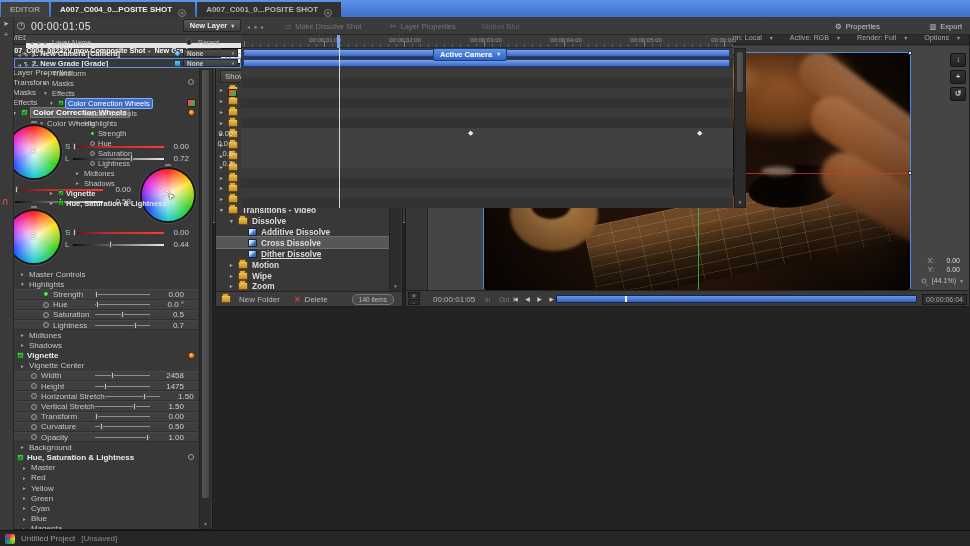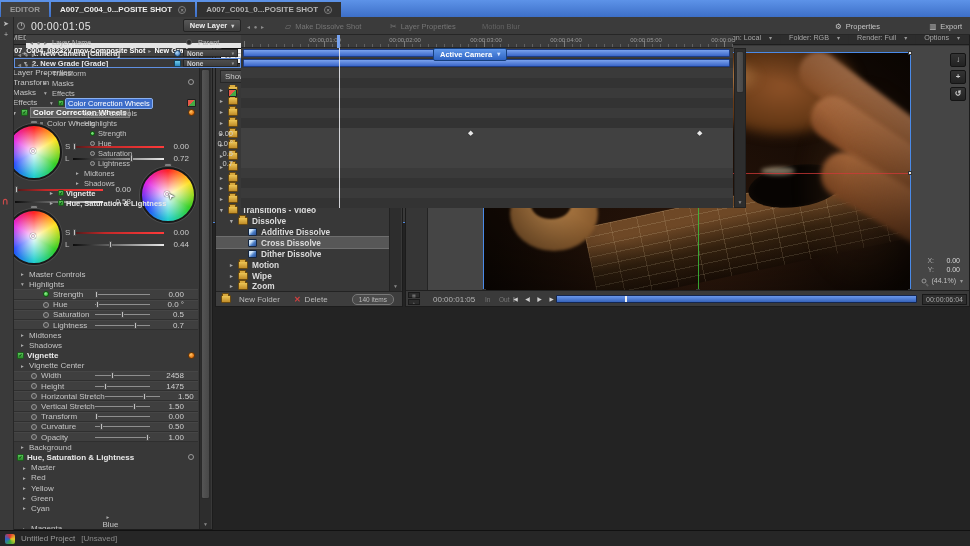--- a/index.html
+++ b/index.html
@@ -134,21 +134,21 @@
 #transport .tc1{position:absolute;left:27px;top:4px}
 .inout{position:absolute;top:5px;font-size:6.5px;color:#787878}
 .tpb{position:absolute;top:3px;width:12px;height:10px;color:#cfcfcf;font-size:5.5px;text-align:center;line-height:10px;letter-spacing:-1px}
 #pbar{position:absolute;left:150px;right:52px;top:4px;height:8px;background:linear-gradient(#6a97ea,#3562ba);border:1px solid #14264e;border-radius:1px}
 #ptick{position:absolute;top:0;bottom:0;width:2px;background:#f0f0f0}
 #playblue{position:absolute;right:38px;top:4px;color:#5a8ae8;font-size:8px}
 #durbox{position:absolute;right:2px;top:3px;background:#2e2e2e;border:1px solid #191919;padding:1px 3px;font-size:7px;color:#a8a8a8}
 
 #editp{left:215px;top:307px;width:755px;height:223px;background:#3a3a3a;border:1px solid #4f86d8}
 #etabs{position:absolute;left:0;top:0;right:0;height:17px;background:linear-gradient(#5d93e8,#3d6fc8);display:flex;align-items:flex-end;padding-left:1px}
-.etab{height:15px;line-height:15px;padding:0 9px;font-size:8px;font-weight:bold;margin-right:2px;display:flex;align-items:center;gap:6px}
+.etab{height:15px;line-height:15px;padding:0 9px;font-size:8px;font-weight:bold;margin-right:2px;display:flex;align-items:flex-end;gap:6px}
 .etab.plain{background:#404040;color:#9a9a9a}
 .etab.act{background:#363636;color:#efefef}
 .etab.idle{background:#313131;color:#b5b5b5}
 .closex{width:8px;height:8px;border:1px solid #7e7e7e;border-radius:50%;color:#aaa;font-size:5px;line-height:7px;text-align:center;font-weight:normal}
 #etoolbar{position:absolute;left:0;top:17px;right:0;height:18px;background:#3b3b3b;border-bottom:1px solid #262626}
 .clockic{position:absolute;left:17px;top:5px;width:8px;height:8px;border:1.5px solid #9a9a9a;border-radius:50%}
 .clockic::after{content:"";position:absolute;left:2.5px;top:0px;width:1px;height:3px;background:#9a9a9a}
 #etc{position:absolute;left:31px;top:3px;font-size:10.5px;color:#e4e4e4;letter-spacing:.4px}
 #newlayer{position:absolute;left:183px;top:2px;width:58px;height:13px;background:linear-gradient(#585858,#3e3e3e);border:1px solid #242424;border-radius:2px;color:#eee;font-size:7.5px;font-weight:bold;display:flex;align-items:center;justify-content:center;gap:4px}
 .knav{position:absolute;left:247px;top:6px;font-size:6px;color:#8a8a8a;letter-spacing:1px}
@@ -555,21 +555,21 @@
             <span class="val"></span>
             <span class="ric"></span>
           </div>
           <div class="crow" style="padding-left: 22px;">
             <span class="ar">▸</span>
             <span class="lb">Cyan</span>
             <span class="sp"></span>
             <span class="val"></span>
             <span class="ric"></span>
           </div>
-          <div class="crow" style="padding-left: 22px; flex-direction: column;">
+          <div class="crow" style="padding-left: 22px;">
             <span class="ar">▸</span>
             <span class="lb">Blue</span>
             <span class="sp"></span>
             <span class="val"></span>
             <span class="ric"></span>
           </div>
           <div class="crow" style="padding-left: 22px;">
             <span class="ar">▸</span>
             <span class="lb">Magenta</span>
             <span class="sp"></span>
@@ -672,21 +672,21 @@
         <div class="frow" style="padding-left: 24px;">
           <span class="ar"></span>
           <span class="feff"></span>
           <span class="lb">Additive Dissolve</span>
         </div>
         <div class="frow sel" style="padding-left: 24px;">
           <span class="ar"></span>
           <span class="feff"></span>
           <span class="lb">Cross Dissolve</span>
         </div>
-        <div class="frow" style="padding-left: 24px;">
+        <div class="frow" style="padding-left: 24px; text-decoration: underline;">
           <span class="ar"></span>
           <span class="feff"></span>
           <span class="lb">Dither Dissolve</span>
         </div>
         <div class="frow" style="padding-left: 14px;">
           <span class="ar">▸</span>
           <span class="fold"></span>
           <span class="lb">Motion</span>
         </div>
         <div class="frow" style="padding-left: 14px;">
@@ -721,21 +721,21 @@
       <div class="vopts" id="vopts">
           <div class="vopt">
             <span>Views</span>
             <span class="cv">▾</span>
           </div>
           <div class="vopt">
             <span>Align: Local</span>
             <span class="cv">▾</span>
           </div>
           <div class="vopt">
-            <span>Folder: RGB</span>
+            <span>Active: RGB</span>
             <span class="cv">▾</span>
           </div>
           <div class="vopt">
             <span>Render: Full</span>
             <span class="cv">▾</span>
           </div>
           <div class="vopt">
             <span>Options</span>
             <span class="cv">▾</span>
           </div>

